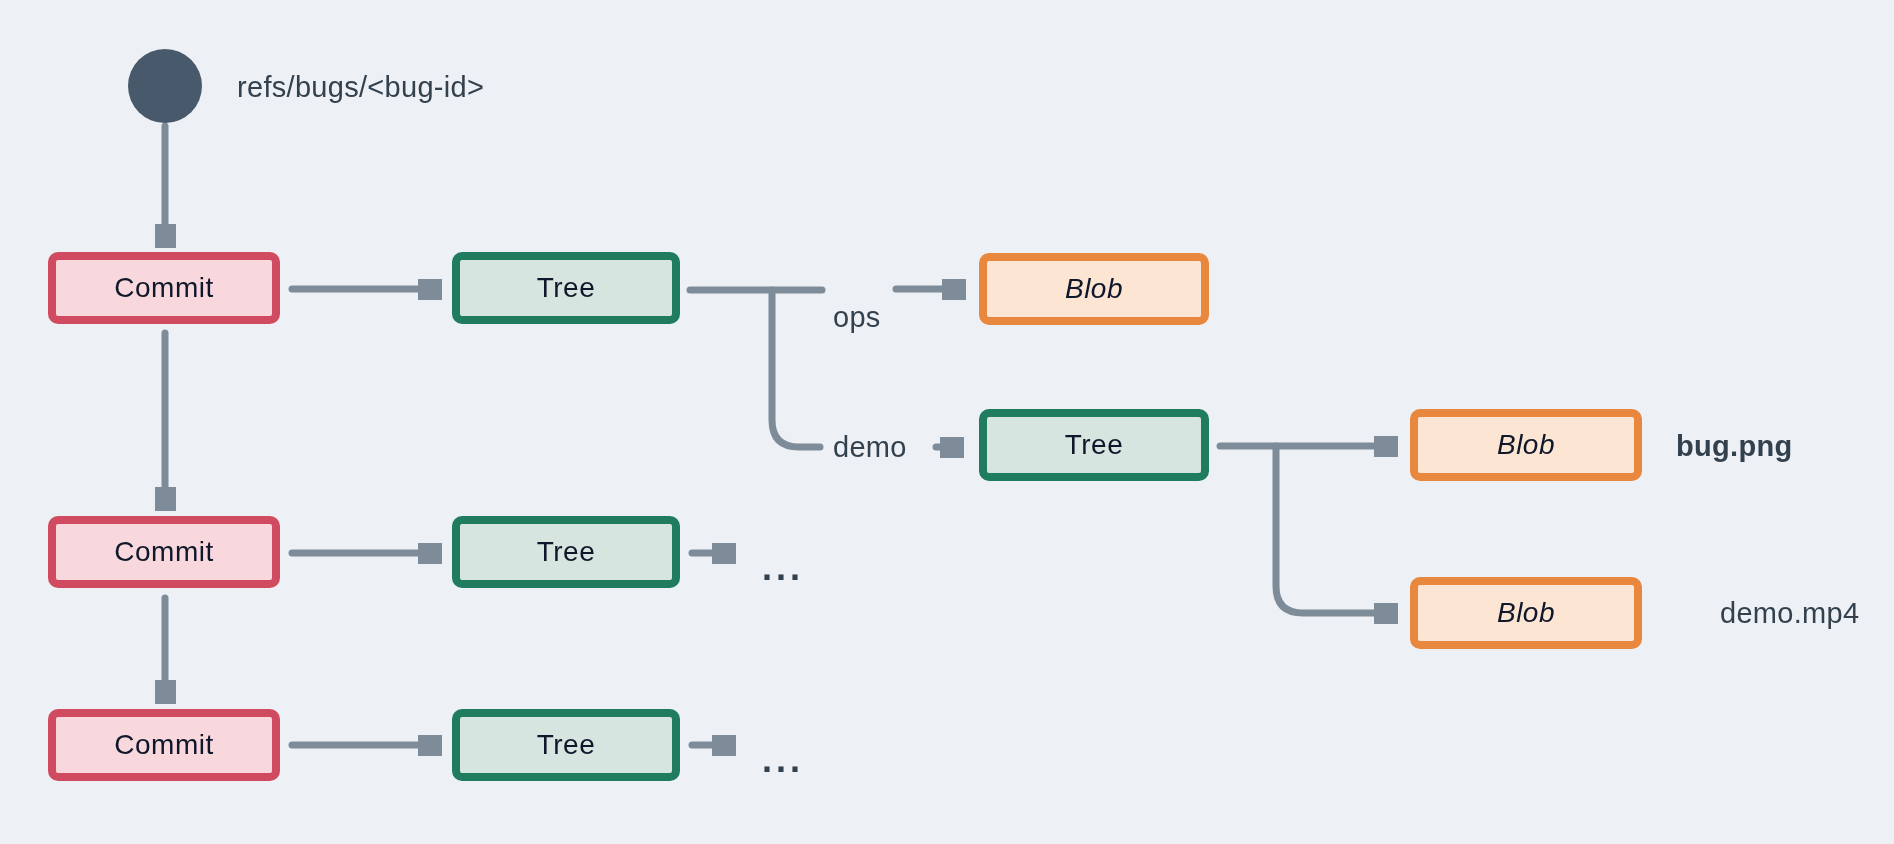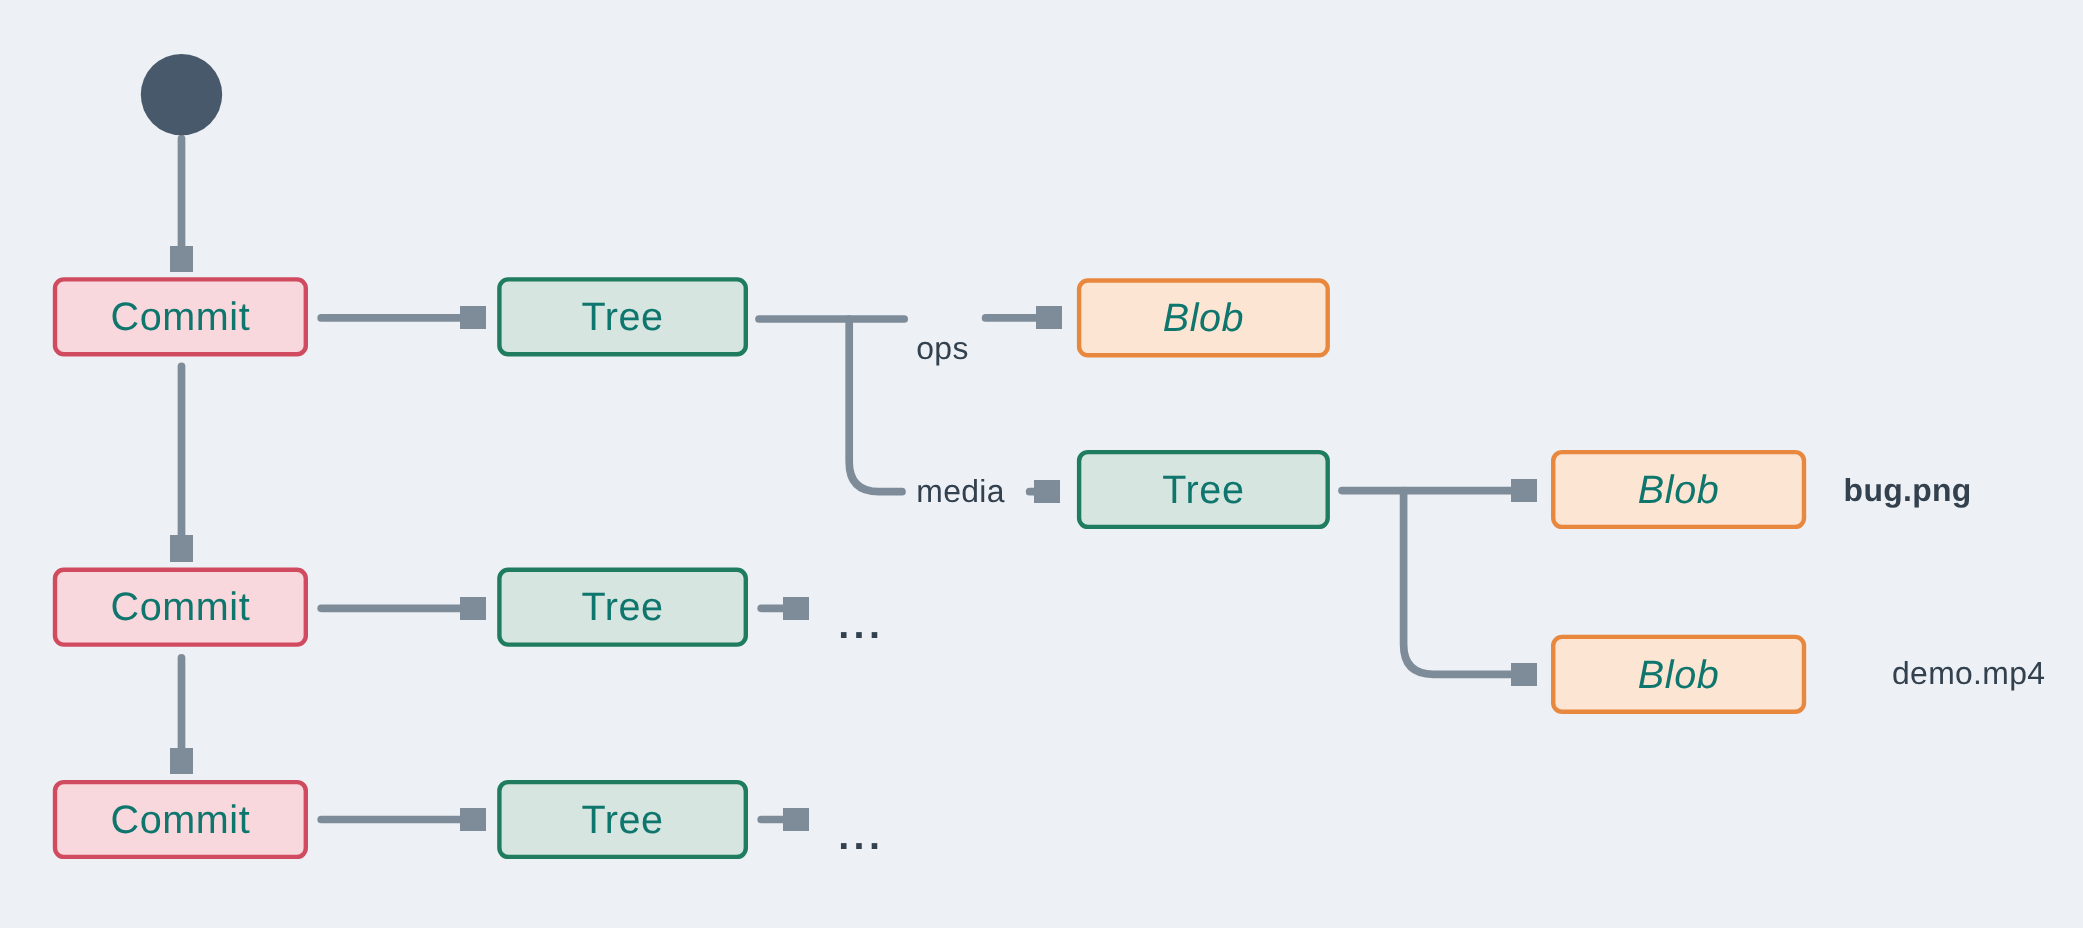--- a/index.html
+++ b/index.html
@@ -9,24 +9,24 @@
     background:#edf1f5;
     overflow:hidden;
     font-family:"Liberation Sans", sans-serif;
   }
   .edges{position:absolute;left:0;top:0;width:1894px;height:844px;}
   .edges path{stroke:#7e8c9a;stroke-width:7;fill:none;stroke-linecap:round;stroke-linejoin:round;}
   .node{
     position:absolute;
     display:flex;align-items:center;justify-content:center;
     border-radius:10px;
-    border:4px solid #a3a3a3;
+    border:8px solid #a3a3a3;
     box-sizing:border-box;
-    font-size:36px;
-    color:#0f766e;
+    font-size:28px;
+    color:#0f172a;
     letter-spacing:0.5px;
   }
   .commit{background:#f9d8dd;border-color:#d14b60;}
   .tree{background:#d6e5df;border-color:#1f7c5e;text-align:right;}
   .blob{background:#fce5d3;border-color:#e8883f;font-style:italic;}
   .ref-circle{
     position:absolute;
     width:74px;height:74px;border-radius:50%;
     background:#48596b;
   }
@@ -67,36 +67,37 @@
     <path d="M772 290 V420 Q772 447 799 447 H820"></path>
     <path d="M896 289 H960" marker-end="url(#arrow)"></path>
     <path d="M936 447 H958" marker-end="url(#arrow)"></path>
     <path d="M1220 446 H1392" marker-end="url(#arrow)"></path>
     <path d="M1276 446 V586 Q1276 613 1303 613 H1392" marker-end="url(#arrow)"></path>
     <path d="M692 553 H730" marker-end="url(#arrow)"></path>
     <path d="M692 745 H730" marker-end="url(#arrow)"></path>
   </svg>
 
   <div class="ref-circle" style="left:128px;top:49px;"></div>
+  <div class="lbl" style="left:237px;top:71px;">refs/bugs/&lt;bug-id&gt;</div>
 
   <div class="node commit" style="left:48px;top:252px;width:232px;height:72px;">Commit</div>
   <div class="node commit" style="left:48px;top:516px;width:232px;height:72px;">Commit</div>
   <div class="node commit" style="left:48px;top:709px;width:232px;height:72px;">Commit</div>
 
   <div class="node tree" style="left:452px;top:252px;width:228px;height:72px;">Tree</div>
   <div class="node tree" style="left:452px;top:516px;width:228px;height:72px;">Tree</div>
   <div class="node tree" style="left:452px;top:709px;width:228px;height:72px;">Tree</div>
   <div class="node tree" style="left:979px;top:409px;width:230px;height:72px;">Tree</div>
 
   <div class="node blob" style="left:979px;top:253px;width:230px;height:72px;">Blob</div>
   <div class="node blob" style="left:1410px;top:409px;width:232px;height:72px;">Blob</div>
   <div class="node blob" style="left:1410px;top:577px;width:232px;height:72px;">Blob</div>
 
   <div class="lbl" style="left:833px;top:273px;margin-top:28px;">ops</div>
-  <div class="lbl" style="left:833px;top:431px;">media</div>
+  <div class="lbl" style="left:833px;top:431px;">demo</div>
 
   <div class="lbl" style="left:1676px;top:430px;font-weight:bold;">bug.png</div>
   <div class="lbl" style="left:1676px;top:597px;margin-left:44px;">demo.mp4</div>
 
   <div class="ellipsis" style="left:762px;top:550px;">...</div>
   <div class="ellipsis" style="left:762px;top:742px;">...</div>
 
 </div>
 
 </body></html>

